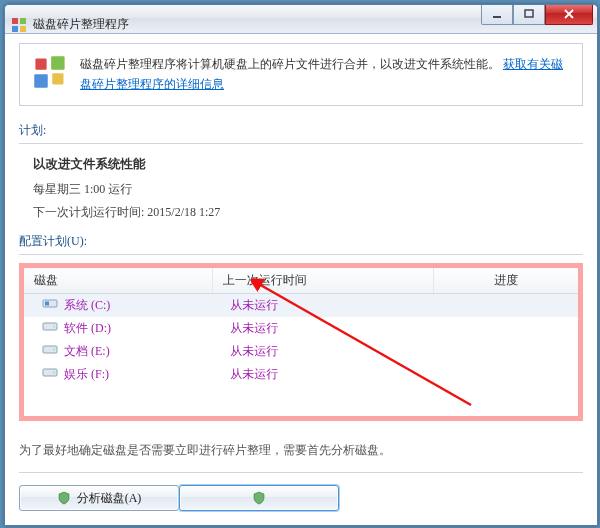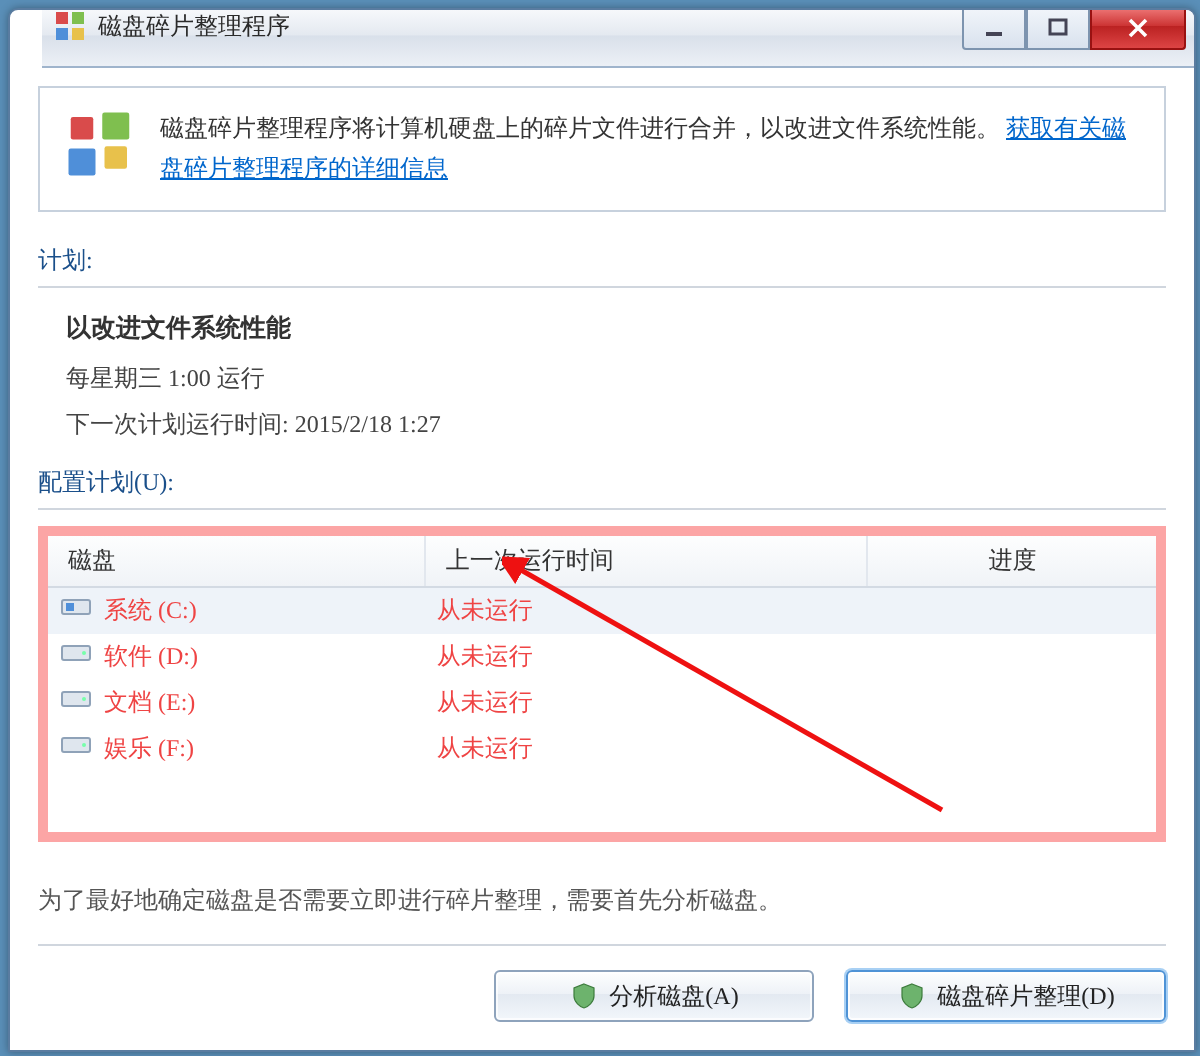--- a/index.html
+++ b/index.html
@@ -1,17 +1,17 @@
 <!DOCTYPE html>
 <html><head>
 <meta charset="utf-8">
 <style>
   html,body{margin:0;padding:0;font-family:"Microsoft YaHei","Segoe UI",Tahoma,sans-serif;font-size:12px;background:#5a8fb8;color:#222;}
   .window{position:relative;width:592px;height:520px;margin:4px;background:#fff;border:1px solid #5a7ca0;border-radius:5px 5px 0 0;box-shadow:0 0 4px rgba(0,0,0,.35);overflow:hidden;}
-  .titlebar{height:28px;background:linear-gradient(#f6f8fb,#e4e9f0 45%,#d9e0ea 46%,#ecf0f6);border-bottom:1px solid #9fb4cc;display:flex;align-items:flex-start;padding:0 4px 0 6px;margin-left:16px;}
+  .titlebar{height:28px;background:linear-gradient(#f6f8fb,#e4e9f0 45%,#d9e0ea 46%,#ecf0f6);border-bottom:1px solid #9fb4cc;display:flex;align-items:flex-end;padding:0 4px 0 6px;}
   .titlebar .defrag-icon{width:16px;height:16px;margin-right:6px;}
   .titlebar .title-text{flex:1;color:#2a2a2a;}
   .win-btns{display:flex;gap:0;margin-left:auto;align-self:flex-start;margin-top:-1px;}
   .win-btn{width:30px;height:20px;border:1px solid #7d94af;border-top:none;background:linear-gradient(#f1f5fa,#d9e2ee);display:flex;align-items:center;justify-content:center;font-size:10px;color:#445;}
   .win-btn.min{border-radius:0 0 0 2px;}
   .win-btn.close{width:46px;background:linear-gradient(#e77,#c33 45%,#b22 46%,#d44);color:#fff;border-color:#911;border-radius:0 0 2px 0;}
   .win-btn svg{display:block;}
   .content{position:absolute;inset:28px 0 0 0;padding:10px 14px 14px 14px;display:flex;flex-direction:column;font-family:Liberation Serif, serif;}
   .info-box{border:1px solid #c7d1dd;padding:10px 12px;display:flex;align-items:flex-start;gap:12px;margin-bottom:10px;}
   .info-box .big-icon{width:36px;height:36px;flex:0 0 36px;}
@@ -24,26 +24,26 @@
   .sched-left .sched-title{font-weight:bold;color:#333;margin:6px 0 8px 0;font-size:12.5px;}
   .sched-left .sched-sub{color:#444;margin-bottom:6px;}
   .sched-left .sched-next{color:#444;}
   .sched-right{width:154px;display:flex;justify-content:flex-end;padding-top:2px;}
   .btn{display:inline-flex;align-items:center;gap:6px;height:24px;padding:0 14px;border:1px solid #8ea3bc;border-radius:3px;background:linear-gradient(#fdfefe,#eef2f7 45%,#e3e9f1 46%,#f2f6fb);color:#222;font-size:12px;cursor:pointer;box-shadow:inset 0 0 0 1px rgba(255,255,255,.7);white-space:nowrap;}
   .btn.highlight{border-color:#4f93d6;box-shadow:0 0 0 1px #a8d0f4,inset 0 0 0 1px rgba(255,255,255,.8);}
   .table-wrap{border:5px solid #fca5a5;height:148px;overflow:auto;margin-top:2px;}
   table{width:100%;border-collapse:collapse;}
   thead th{font-weight:normal;text-align:left;font-size:12px;color:#333;background:linear-gradient(#fdfefe,#f0f3f7);border-bottom:1px solid #d3dae3;border-right:1px solid #e2e7ee;padding:4px 10px;}
   thead th:last-child{border-right:none;text-align:center;}
-  tbody td{padding:3px 6px;color:#ef4444;white-space:nowrap;}
+  tbody td{padding:3px 18px;color:#a21caf;white-space:nowrap;}
   .drive-cell{display:flex;align-items:center;gap:6px;}
   .drive-icon{width:16px;height:12px;}
   tbody tr.sel td{background:rgba(160,190,220,.18);}
   .footnote{color:#555;line-height:1.7;margin-top:auto;padding-top:10px;}
-  .action-row{display:flex;gap:16px;justify-content:flex-end;border-top:1px solid #d0d6de;padding-top:12px;margin-top:12px;}
+  .action-row{display:flex;gap:0;justify-content:flex-start;border-top:1px solid #d0d6de;padding-top:12px;margin-top:12px;}
   .action-row .btn{min-width:130px;justify-content:center;}
   .arrow{position:absolute;left:246px;top:272px;pointer-events:none;}
 </style>
 </head>
 <body>
 
 <div class="window">
 
   <div class="titlebar">
     <svg class="defrag-icon" viewBox="0 0 16 16">
@@ -175,21 +175,20 @@
       <div class="btn">
         <svg width="14" height="14">
             <path d="M7 1 L12 3 V7 C12 10 9 12.5 7 13 C5 12.5 2 10 2 7 V3 Z" fill="#6db36d" stroke="#3d7c3d" stroke-width=".6"></path>
           </svg>
         <span>分析磁盘(A)</span>
       </div>
       <div class="btn highlight">
         <svg width="14" height="14">
             <path d="M7 1 L12 3 V7 C12 10 9 12.5 7 13 C5 12.5 2 10 2 7 V3 Z" fill="#6db36d" stroke="#3d7c3d" stroke-width=".6"></path>
           </svg>
-        <span>磁盘碎片整理(D)</span>
       </div>
     </div>
 
   </div>
 
   <svg class="arrow" width="230" height="140">
     <defs>
         <marker id="ah" markerWidth="10" markerHeight="10" refX="2" refY="3" orient="auto">
           <path d="M0 0 L6 3 L0 6 Z" fill="#e11"></path>
         </marker>

